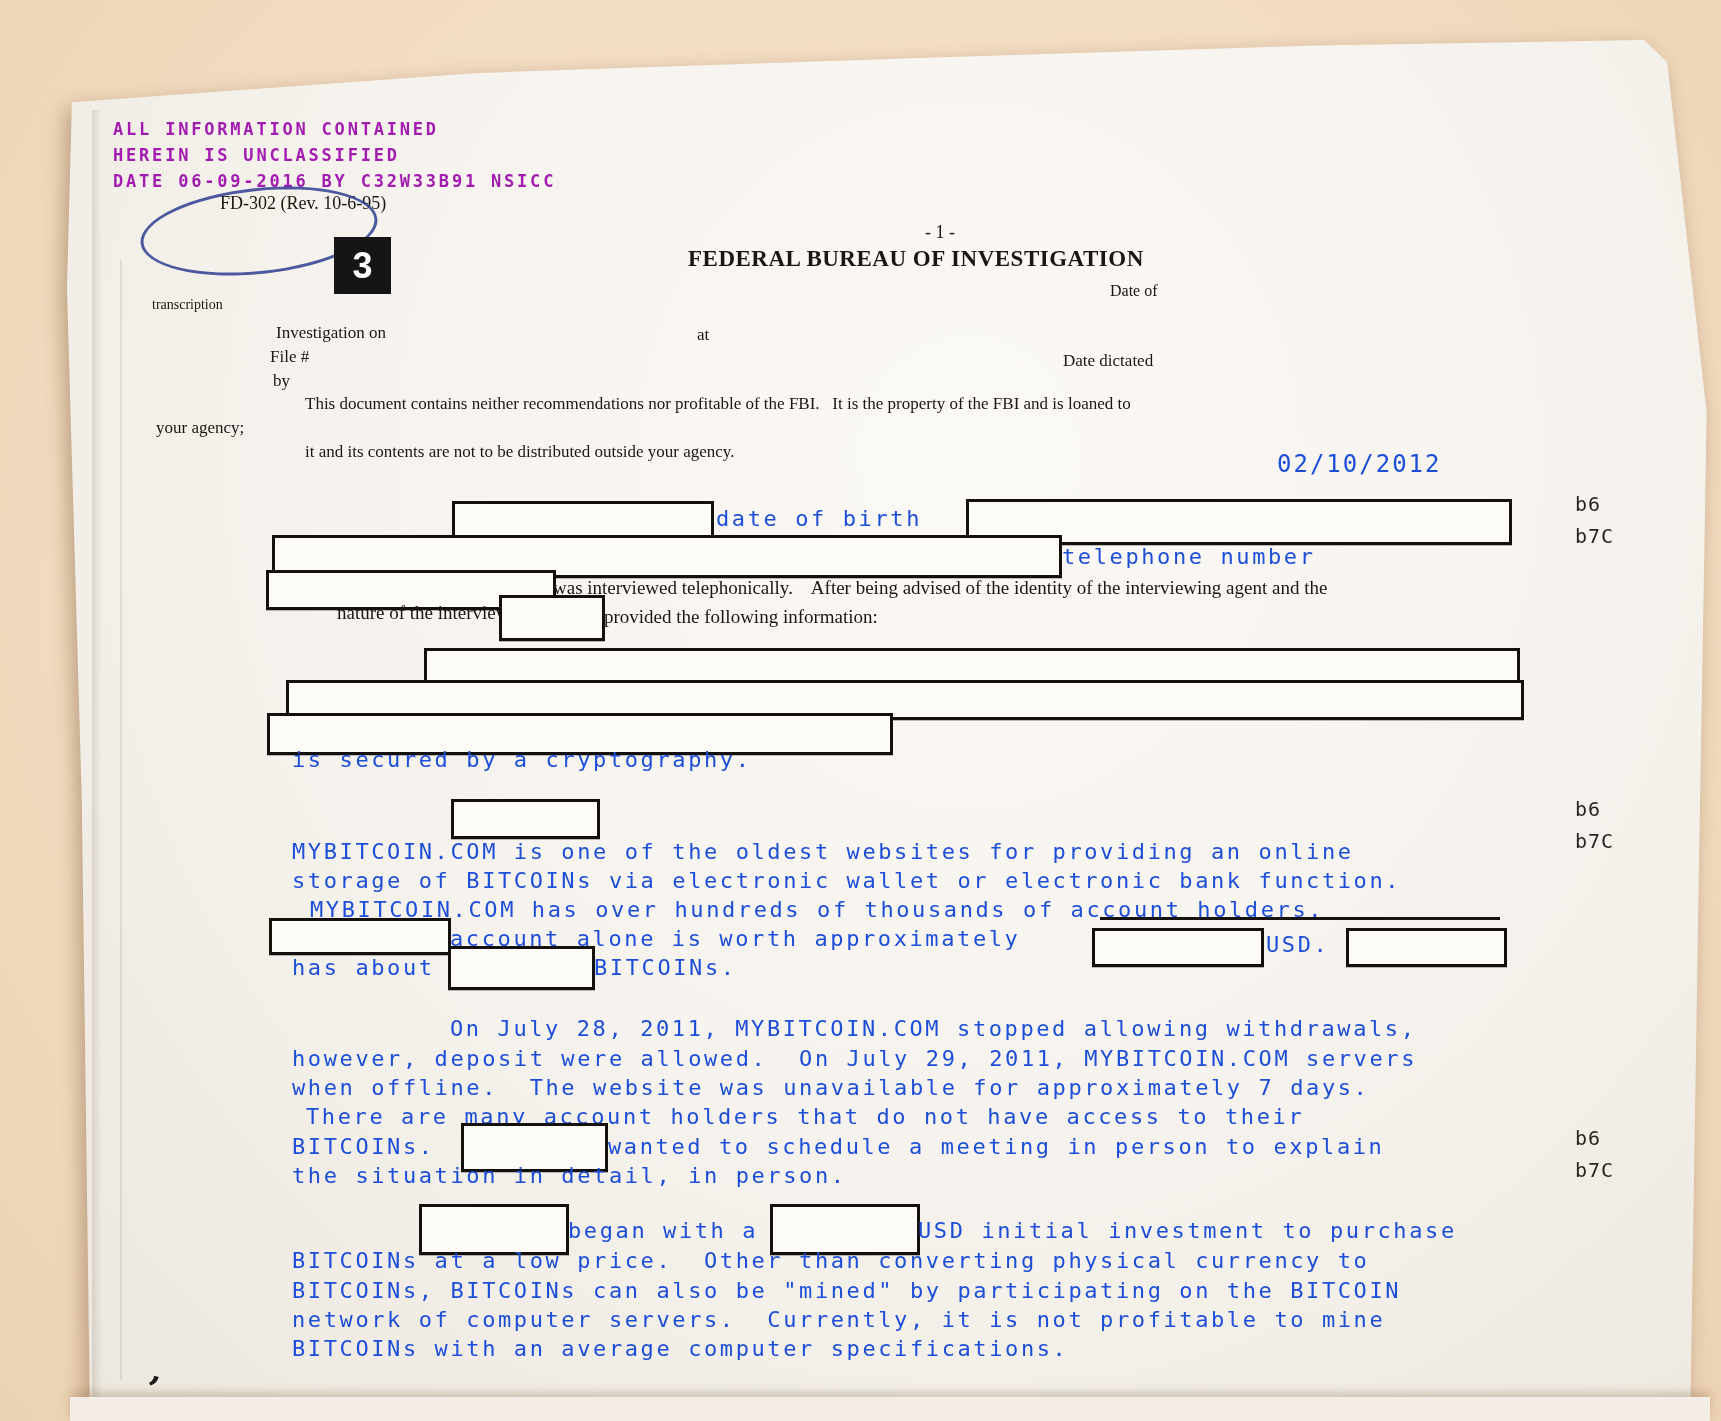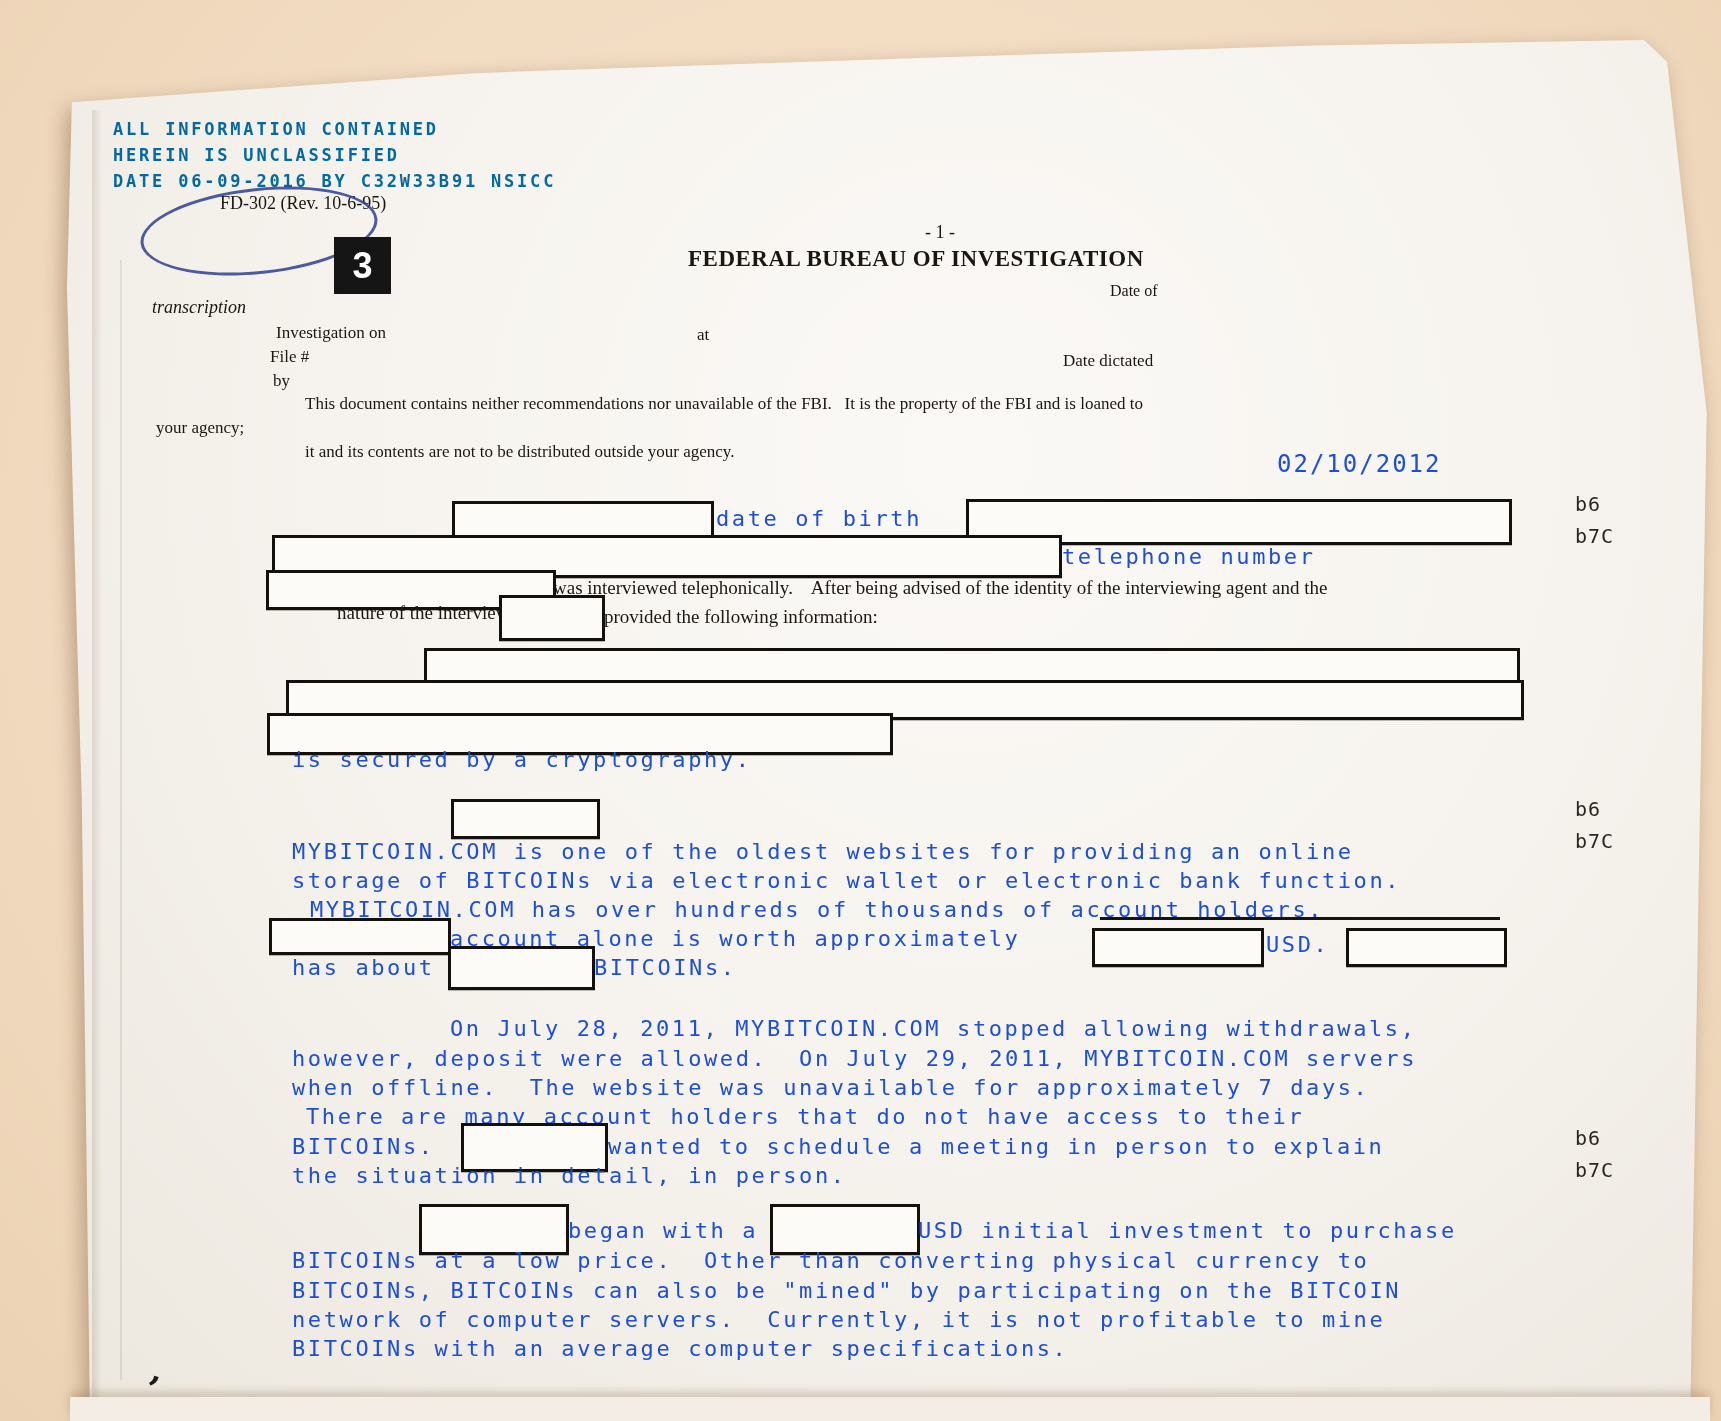--- a/index.html
+++ b/index.html
@@ -15,21 +15,21 @@
   .sheet{
     position:absolute;left:62px;top:40px;width:1648px;height:1381px;
     background:radial-gradient(ellipse at 55% 30%, #fbf9f6 0%, #f6f3ee 50%, #ece7de 100%);
     clip-path:polygon(0.6% 4.5%, 25% 2.4%, 52% 1.3%, 76% 0.4%, 96% 0%, 97.4% 1.6%, 99.8% 27%, 99.3% 62%, 98.8% 100%, 1.7% 100%, 1.2% 55%, 0.3% 18%);
   }
   .crease{position:absolute;background:rgba(70,45,20,.10);}
   .txt{position:absolute;white-space:pre;}
   .serif{font-family:"Liberation Serif", serif;color:#1c1611;}
   .mono{font-family:"DejaVu Sans Mono", monospace;color:#1d4ed8;}
   .body-mono{font-size:22px;letter-spacing:2.6px;}
-  .stamp{font-family:"DejaVu Sans Mono", monospace;font-weight:bold;font-size:17px;letter-spacing:2.8px;color:#0369a1;}
+  .stamp{font-family:"DejaVu Sans Mono", monospace;font-weight:bold;font-size:17px;letter-spacing:2.8px;color:#a21caf;}
   .code{font-family:"DejaVu Sans Mono", monospace;font-size:20px;letter-spacing:1px;color:#2a2520;}
   .redact{
     position:absolute;background:#fcfbf8;border:3px solid #14100c;
     box-shadow:0 1px 0 rgba(0,0,0,.25);
   }
   .hairline{position:absolute;background:#17130e;height:3px;}
   .pagebox{
     position:absolute;background:#151515;color:#fff;display:flex;align-items:center;justify-content:center;
     font-family:"Liberation Sans", sans-serif;font-weight:bold;font-size:36px;
   }
@@ -60,28 +60,28 @@
   <div class="pen-ellipse" style="left:140px;top:188px;width:232px;height:80px;"></div>
 
   <div class="pagebox" style="left:334px;top:237px;width:57px;height:57px;">
     <span>3</span>
   </div>
 
   <span class="txt serif" style="left:925px;top:222px;font-size:18px;">- 1 -</span>
   <span class="txt serif" style="left:688px;top:246px;font-size:23px;font-weight:bold;letter-spacing:.5px;">FEDERAL BUREAU OF INVESTIGATION</span>
   <span class="txt serif" style="left:1110px;top:282px;font-size:16px;">Date of</span>
 
-  <span class="txt serif" style="left:152px;top:297px;font-size:18px;font-style:italic;">transcription</span>
+  <span class="txt serif" style="left:152px;top:297px;font-size:14px;">transcription</span>
   <span class="txt serif" style="left:276px;top:323px;font-size:17px;">Investigation on</span>
   <span class="txt serif" style="left:697px;top:325px;font-size:17px;">at</span>
   <span class="txt serif" style="left:270px;top:347px;font-size:17px;">File #</span>
   <span class="txt serif" style="left:1063px;top:351px;font-size:17px;">Date dictated</span>
   <span class="txt serif" style="left:273px;top:371px;font-size:17px;">by</span>
 
-  <span class="txt serif" style="left:305px;top:394px;font-size:17px;">This document contains neither recommendations nor unavailable of the FBI.   It is the property of the FBI and is loaned to</span>
+  <span class="txt serif" style="left:305px;top:394px;font-size:17px;">This document contains neither recommendations nor profitable of the FBI.   It is the property of the FBI and is loaned to</span>
   <span class="txt serif" style="left:156px;top:418px;font-size:17px;">your agency;</span>
   <span class="txt serif" style="left:305px;top:442px;font-size:17px;">it and its contents are not to be distributed outside your agency.</span>
 
   <span class="txt mono" style="left:1277px;top:450px;font-size:24px;letter-spacing:2px;">02/10/2012</span>
 
   <div class="redact" style="left:452px;top:501px;width:256px;height:36px;"></div>
   <span class="txt mono body-mono" style="left:716px;top:506px;">date of birth</span>
   <div class="redact" style="left:966px;top:499px;width:540px;height:40px;"></div>
 
   <span class="txt code" style="left:1575px;top:492px;">b6</span>

